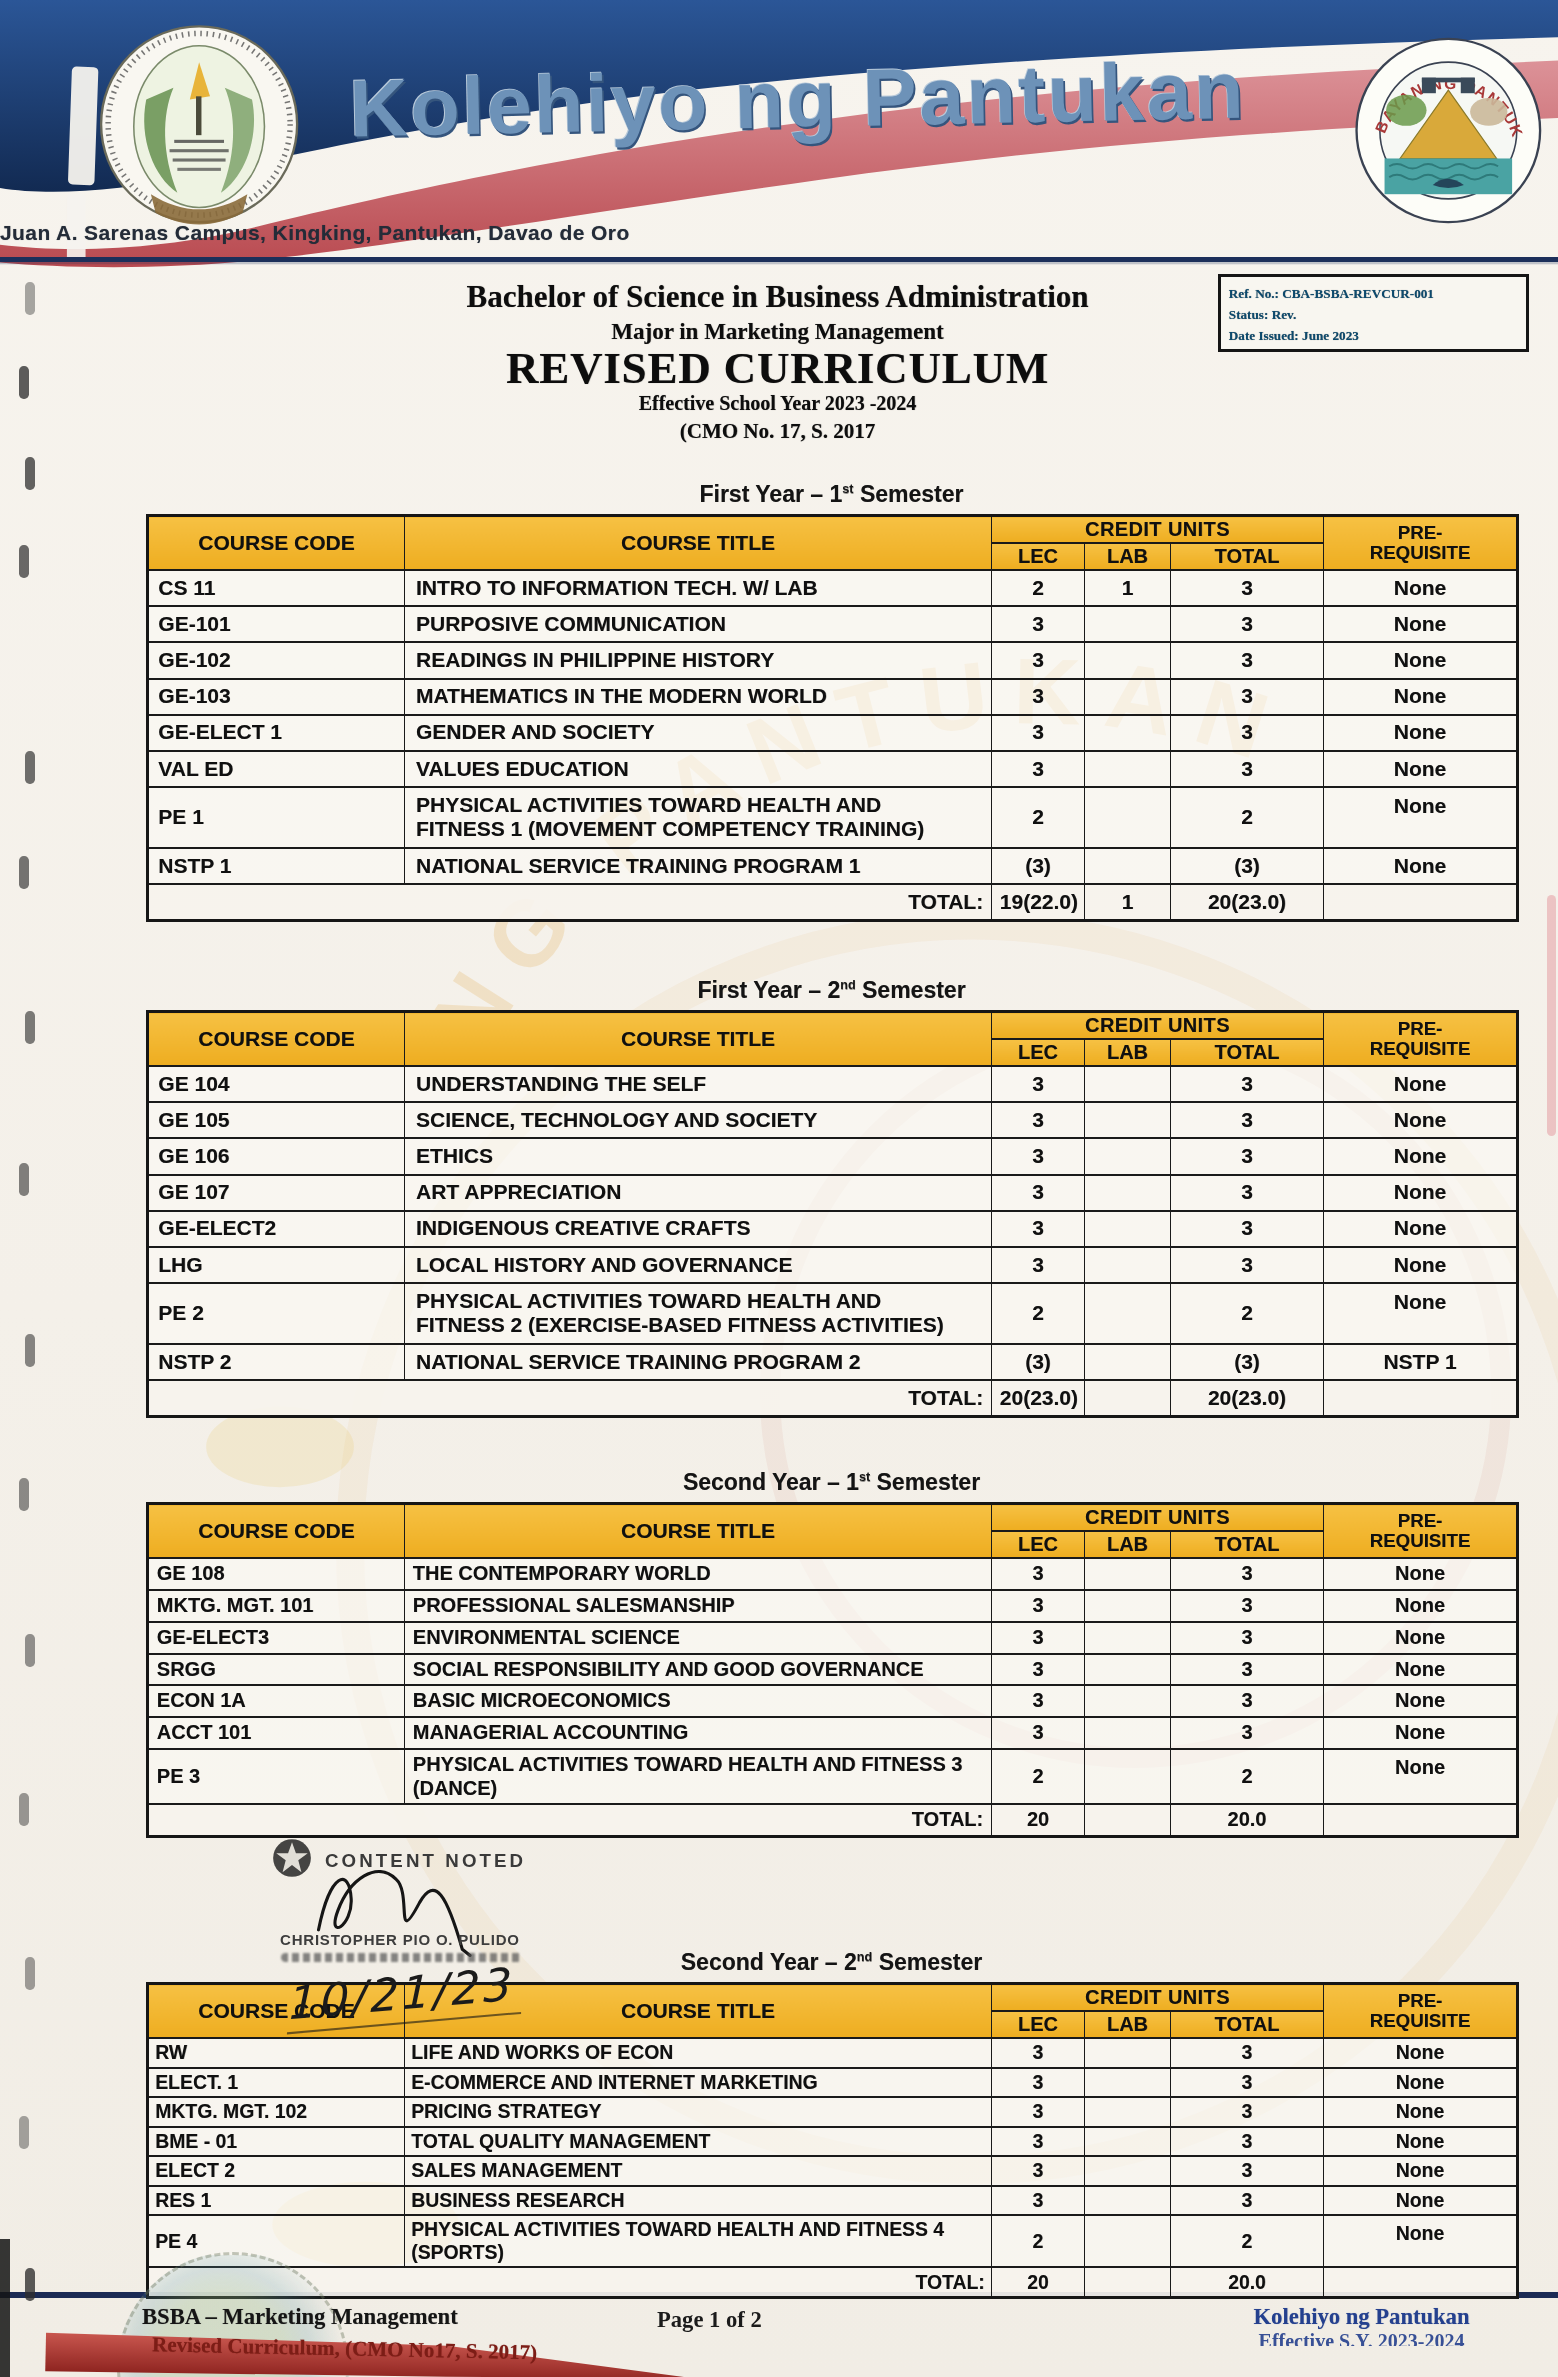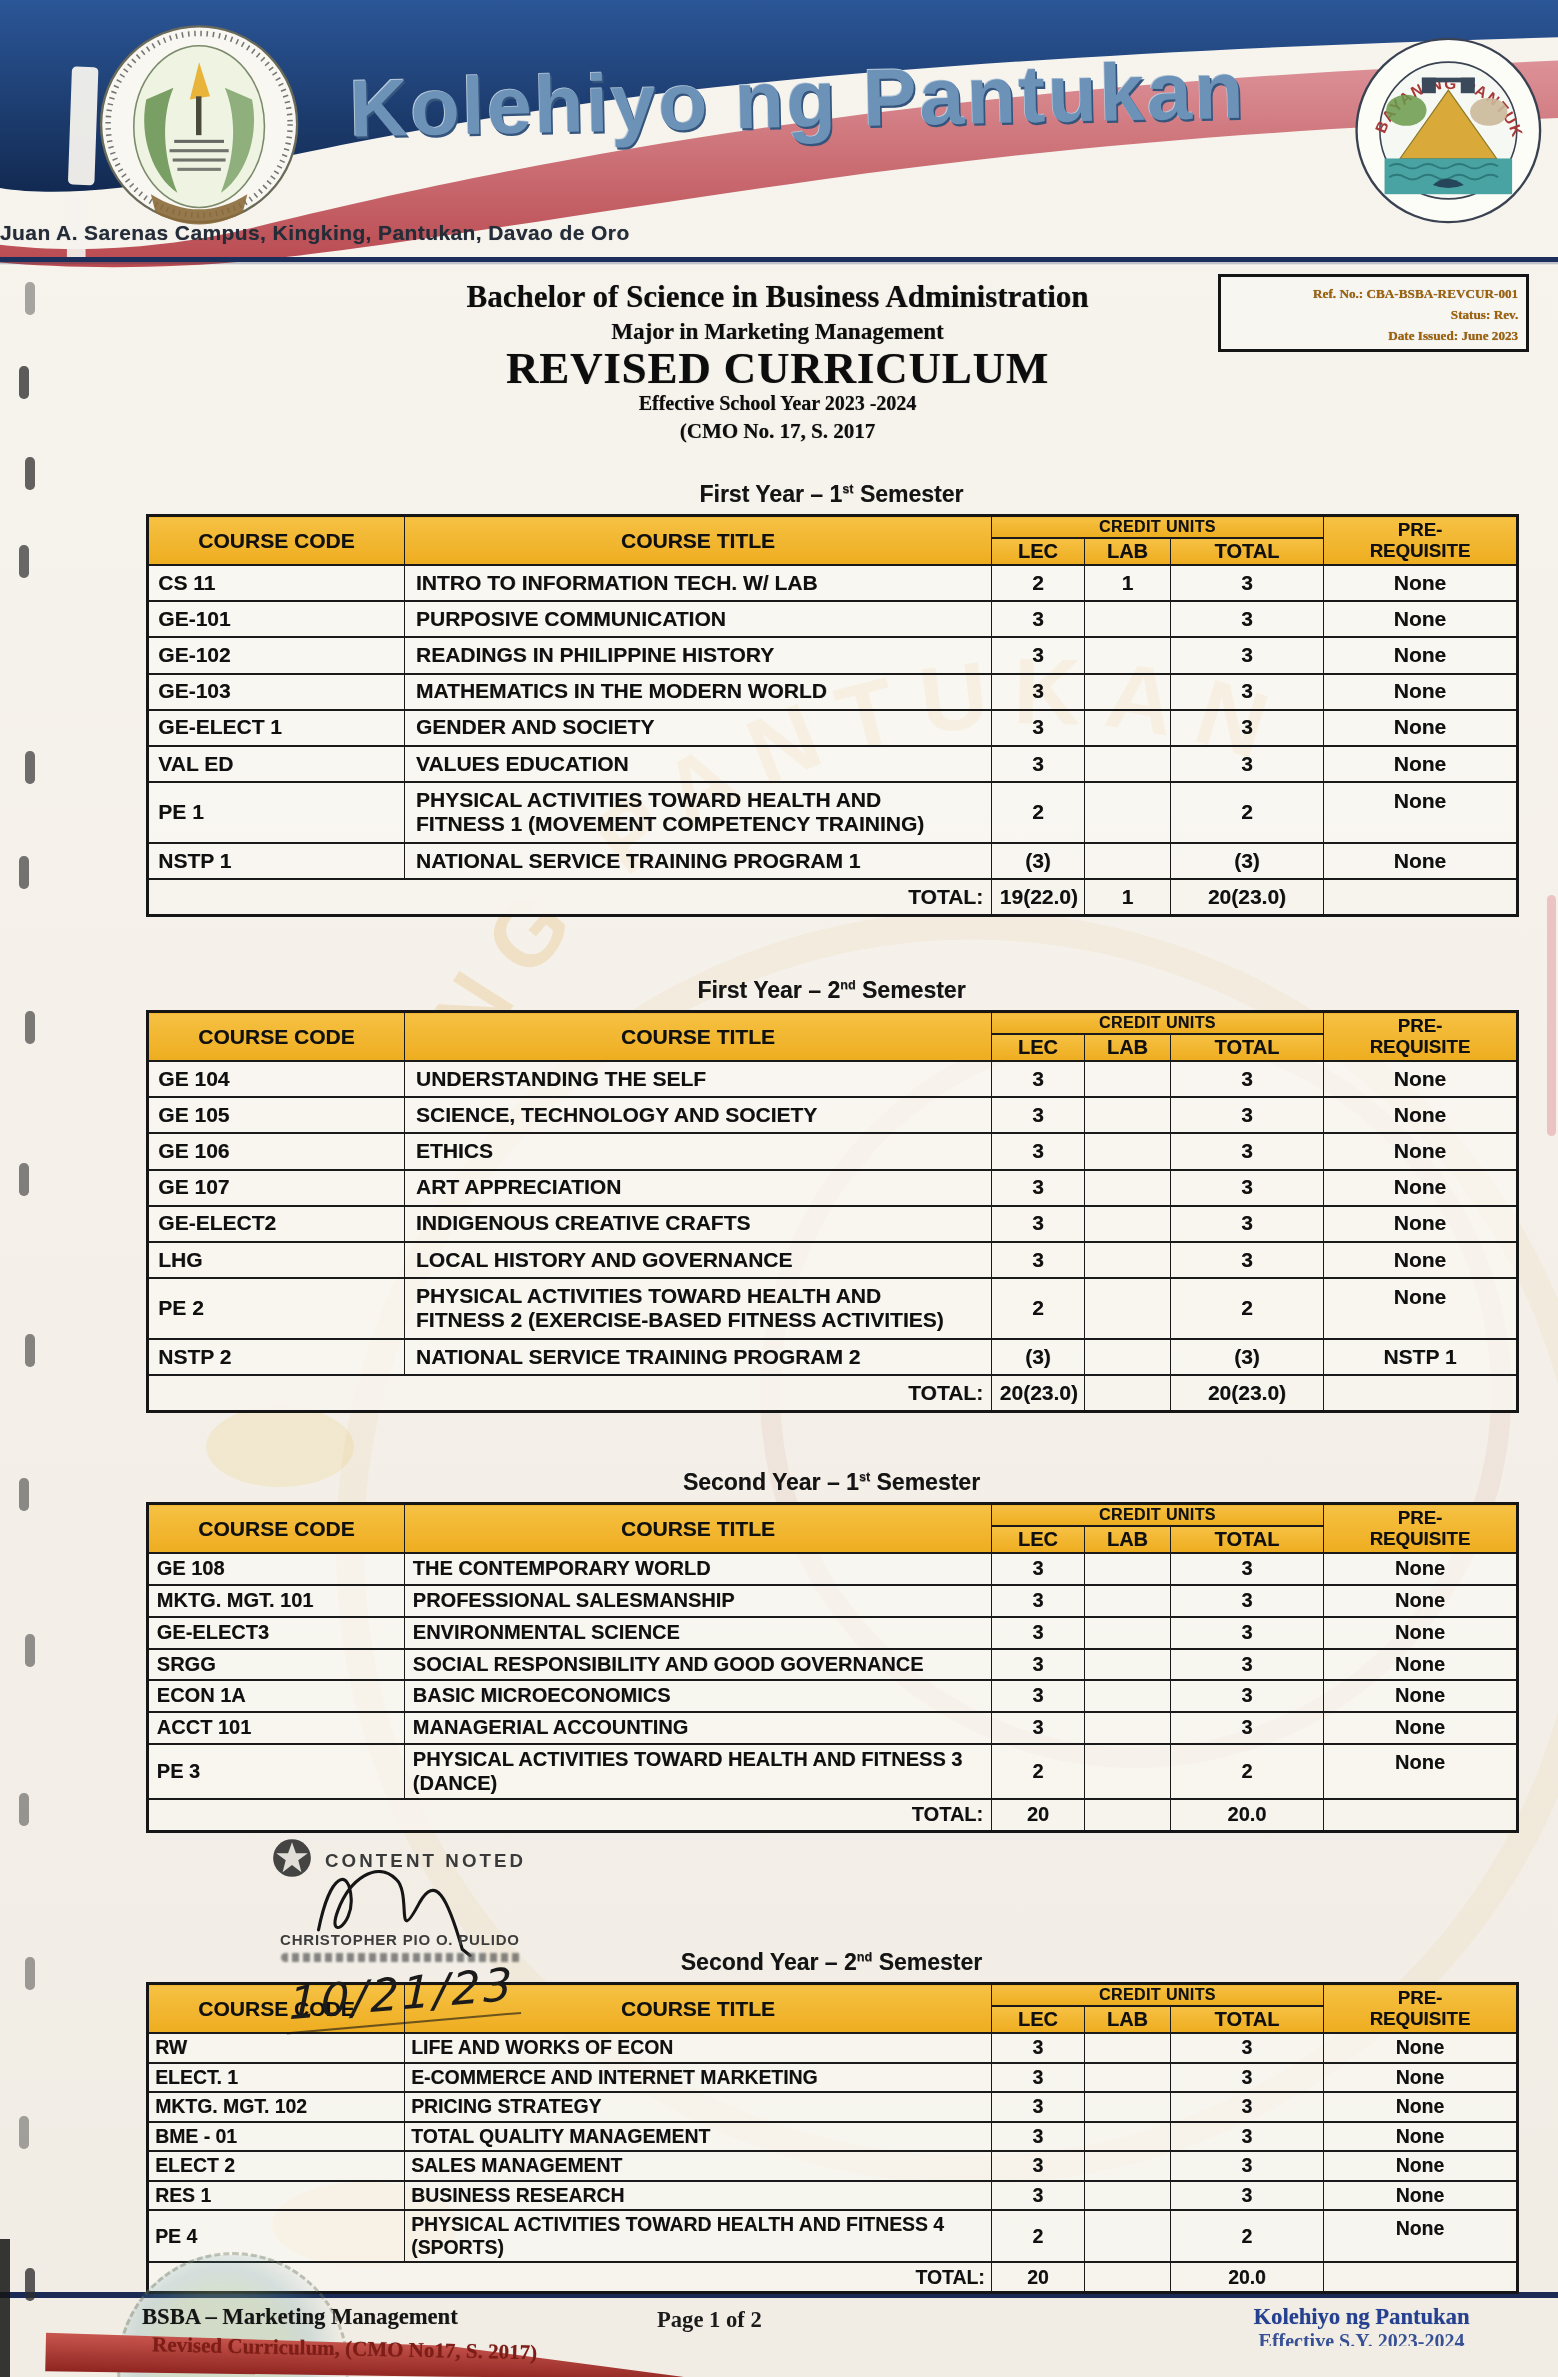--- a/index.html
+++ b/index.html
@@ -20,36 +20,36 @@
   .title-block{position:absolute;left:194px;top:277px;width:1167px;text-align:center;
         font-family:"Liberation Serif",serif;font-weight:700;color:#0d0d0d;
         text-shadow:0.4px 0.4px 0.8px rgba(0,0,0,.45);}
   .tb-degree{font-size:31px;line-height:39px;}
   .tb-major{font-size:23px;line-height:31px;}
   .tb-doc{font-size:45px;line-height:42px;letter-spacing:0.8px;text-align:center;}
   .tb-eff{font-size:20px;line-height:28px;}
   .tb-cmo{font-size:21px;line-height:28px;text-align:center;}
   .ref-box{position:absolute;left:1218px;top:274px;width:311px;height:78px;border:3.1px solid #151515;
         background:#f8f6f0;padding:6.2px 7.8px;box-sizing:border-box;
-        font-family:"Liberation Serif",serif;font-weight:700;font-size:13.2px;line-height:1.6;color:#a16207;
-        text-shadow:0 0 0.8px rgba(0,0,0,.5);text-align:right;}
+        font-family:"Liberation Serif",serif;font-weight:700;font-size:13.2px;line-height:1.6;color:#0c4a6e;
+        text-shadow:0 0 0.8px rgba(0,0,0,.5);}
   
   .tbl{position:absolute;left:146px;width:1371px;}
   .tbl-title{margin:0 0 6.2px 0;text-align:center;font-size:23px;font-weight:700;color:#141414;
         text-shadow:0.3px 0.3px 0.6px rgba(0,0,0,.4);}
   .tbl-title .sup{font-size:.55em;vertical-align:super;}
   .ctable{width:1371px;border-collapse:collapse;table-layout:fixed;background:rgba(252,250,245,.6);
         border:3.9px solid #161616;}
   .col-code{width:257px;}.col-title{width:587px;}.col-lec{width:93px;}
   .col-lab{width:86px;}.col-total{width:153px;}.col-pre{width:194px;}
   .ctable th,.ctable td{border:1.6px solid #1a1a1a;border-top-width:2.3px;border-bottom-width:2.3px;
         color:#101010;text-shadow:0.3px 0.3px 0.5px rgba(10,10,10,.4);}
   .ctable thead th{background:linear-gradient(#f6c143,#eead20);font-weight:700;}
   .h-code,.h-title{font-size:21px;}
-  .h-cu{font-size:16px;letter-spacing:0.4px;}
+  .h-cu{font-size:20px;letter-spacing:0.4px;}
   .h-lec,.h-lab,.h-total{font-size:20px;}
   .h-pre{font-size:18.7px;line-height:1.1;}
   .ctable td{font-weight:700;font-size:21px;padding:4.7px 7.8px;vertical-align:middle;line-height:1.18;}
   td.code{text-align:left;padding-left:9.3px;}
   td.ctitle{text-align:left;padding-left:11px;padding-right:31px;}
   td.num,td.prereq{text-align:center;}
   tr.tall td.prereq{vertical-align:top;padding-top:6.2px;}
   .total-row td{background:rgba(246,243,236,.8);}
   .total-label{text-align:right;padding-right:14px;font-size:22px;}
   .total-row .tot{font-size:21px;}

